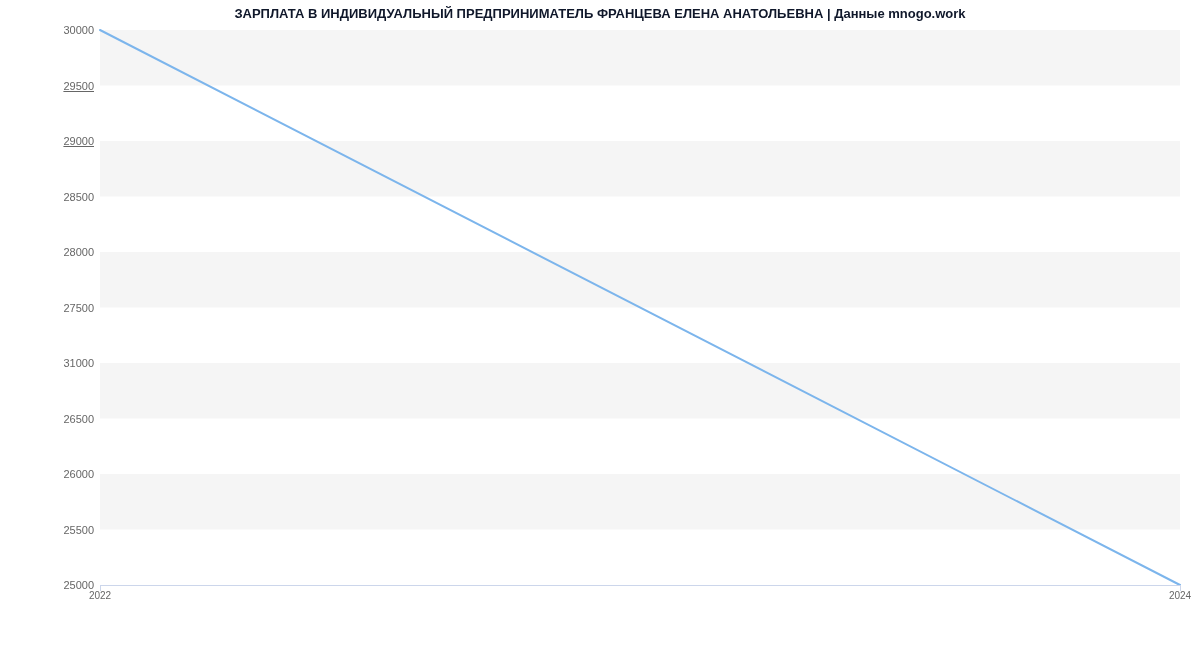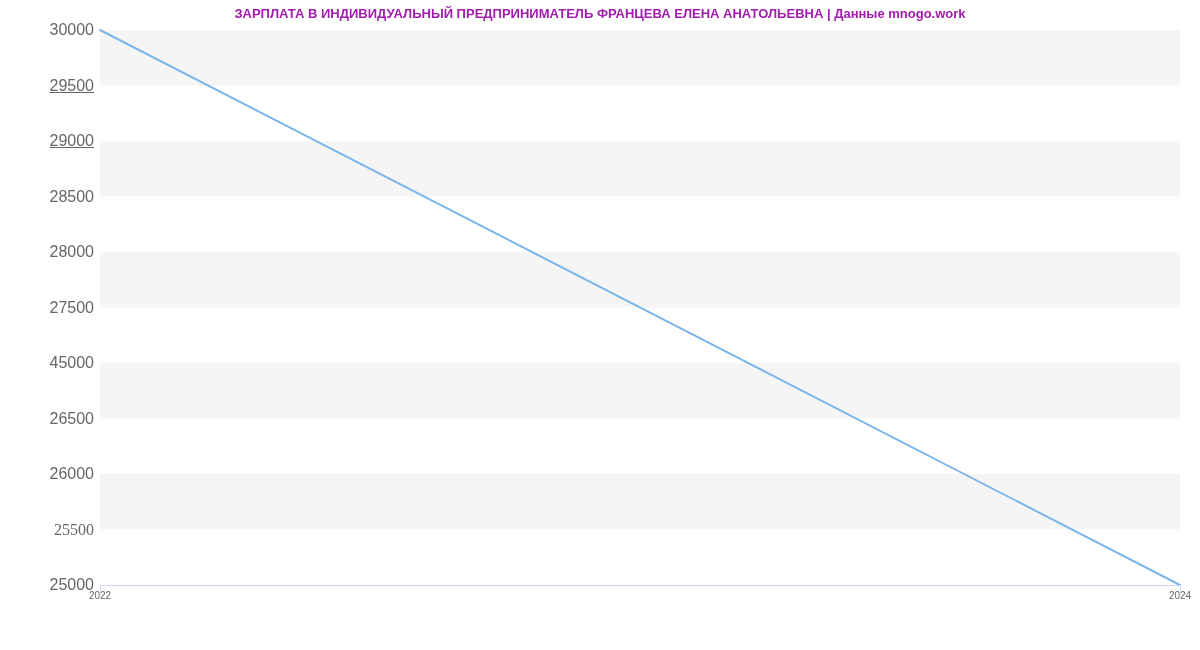--- a/index.html
+++ b/index.html
@@ -17,39 +17,39 @@
     height: 650px;
   }
   .title {
     position: absolute;
     top: 6px;
     left: 0;
     width: 1200px;
     text-align: center;
     font-size: 13px;
     font-weight: 600;
-    color: #a21caf;
+    color: #0f172a;
   }
   .plot-area {
     position: absolute;
     left: 100px;
     top: 30px;
     width: 1080px;
     height: 555px;
   }
   .axis-line {
     position: absolute;
     background: #ccd6eb;
   }
   .y-tick-label {
     position: absolute;
     right: 1106px;
     width: 90px;
     text-align: right;
-    font-size: 16px;
+    font-size: 11px;
     color: #666;
     transform: translateY(-50%);
   }
   .x-tick-label {
     position: absolute;
     top: 590px;
     font-size: 10px;
     color: #666;
     transform: translateX(-50%);
   }
@@ -85,24 +85,24 @@
           <rect x="0" y="111.00" width="1080" height="55.50" fill="#f5f5f5"></rect>
           <rect x="0" y="0.00" width="1080" height="55.50" fill="#f5f5f5"></rect>
         </g>
       <path fill="none" stroke-width="2" stroke-linejoin="round" stroke-linecap="round" d="M0.00 0.00 L1080.00 555.00" stroke="#7cb5ec"></path>
     </svg>
   </div>
 
   <div class="axis-line" style="left:100px; top:585px; width:1080px; height:1px;"></div>
 
 <div class="y-tick-label" style="top: 585px;">25000</div>
-    <div class="y-tick-label" style="top: 529.5px; font-family: Liberation Serif, serif;">25500</div>
+    <div class="y-tick-label" style="top: 529.5px;">25500</div>
     <div class="y-tick-label" style="top: 474px;">26000</div>
     <div class="y-tick-label" style="top: 418.5px;">26500</div>
-    <div class="y-tick-label" style="top: 363px;">45000</div>
+    <div class="y-tick-label" style="top: 363px;">31000</div>
     <div class="y-tick-label" style="top: 307.5px;">27500</div>
     <div class="y-tick-label" style="top: 252px;">28000</div>
     <div class="y-tick-label" style="top: 196.5px;">28500</div>
     <div class="y-tick-label" style="top: 141px; text-decoration: underline;">29000</div>
     <div class="y-tick-label" style="top: 85.5px; text-decoration: underline;">29500</div>
     <div class="y-tick-label" style="top: 30px;">30000</div>
     <div class="x-tick-mark" style="left: 100px;"></div>
     <div class="x-tick-label" style="left: 100px;">2022</div>
     <div class="x-tick-mark" style="left: 1180px;"></div>
     <div class="x-tick-label" style="left: 1180px; text-align: center;">2024</div>

